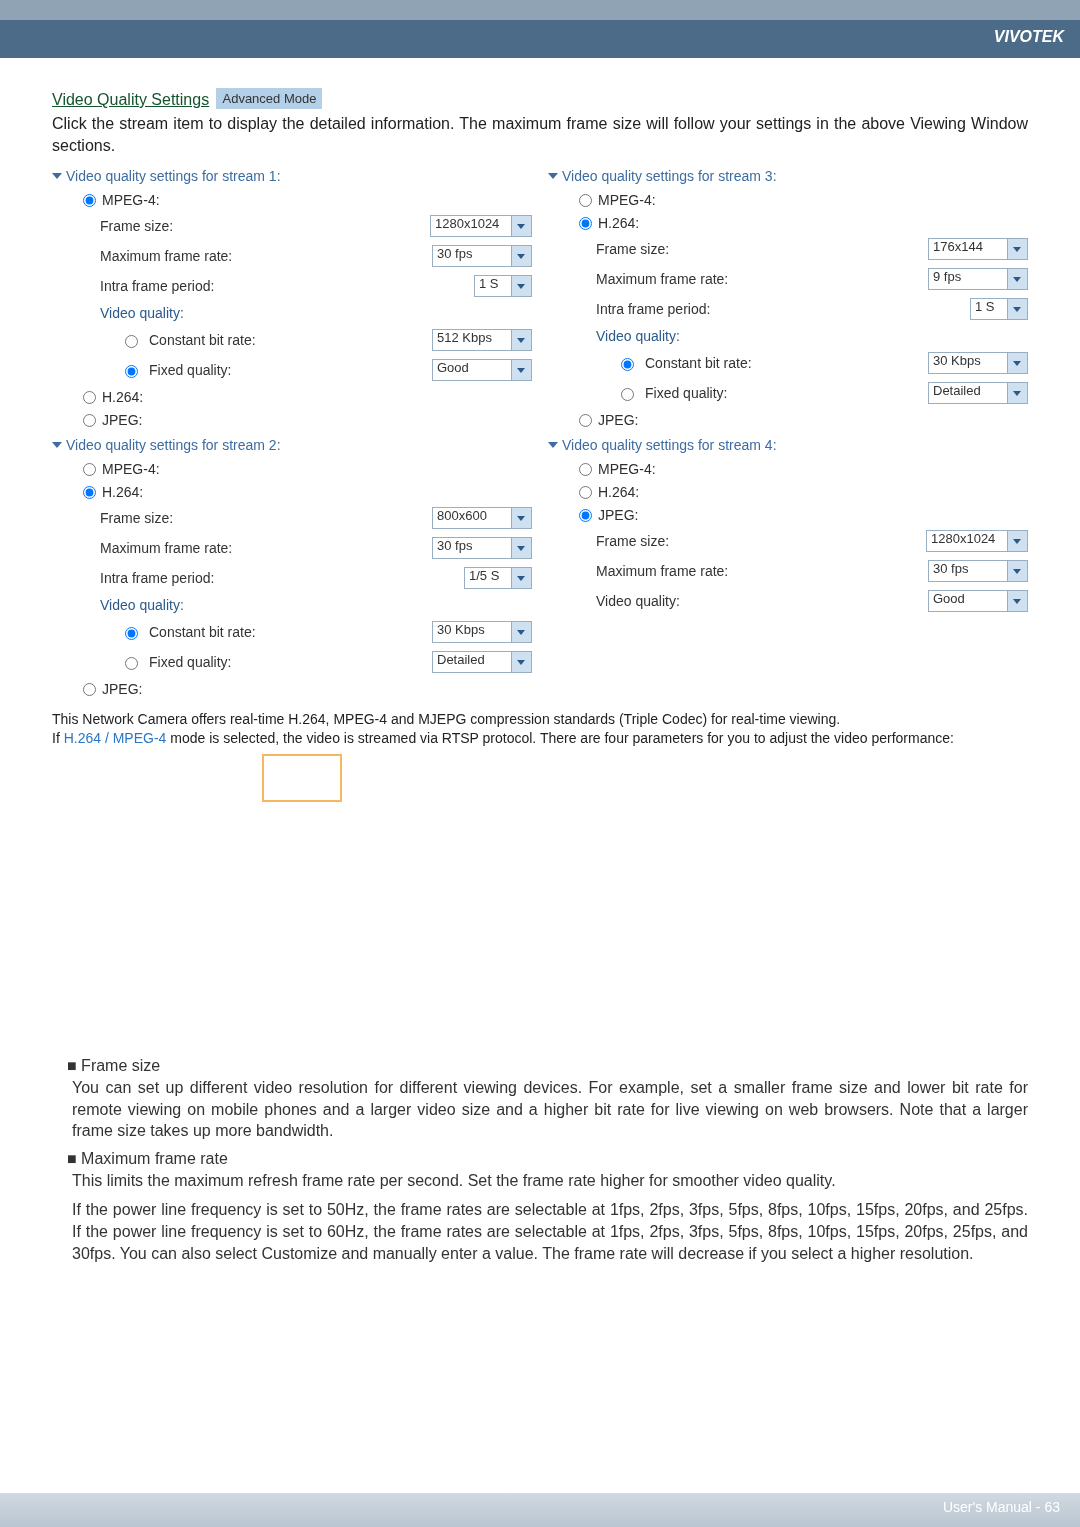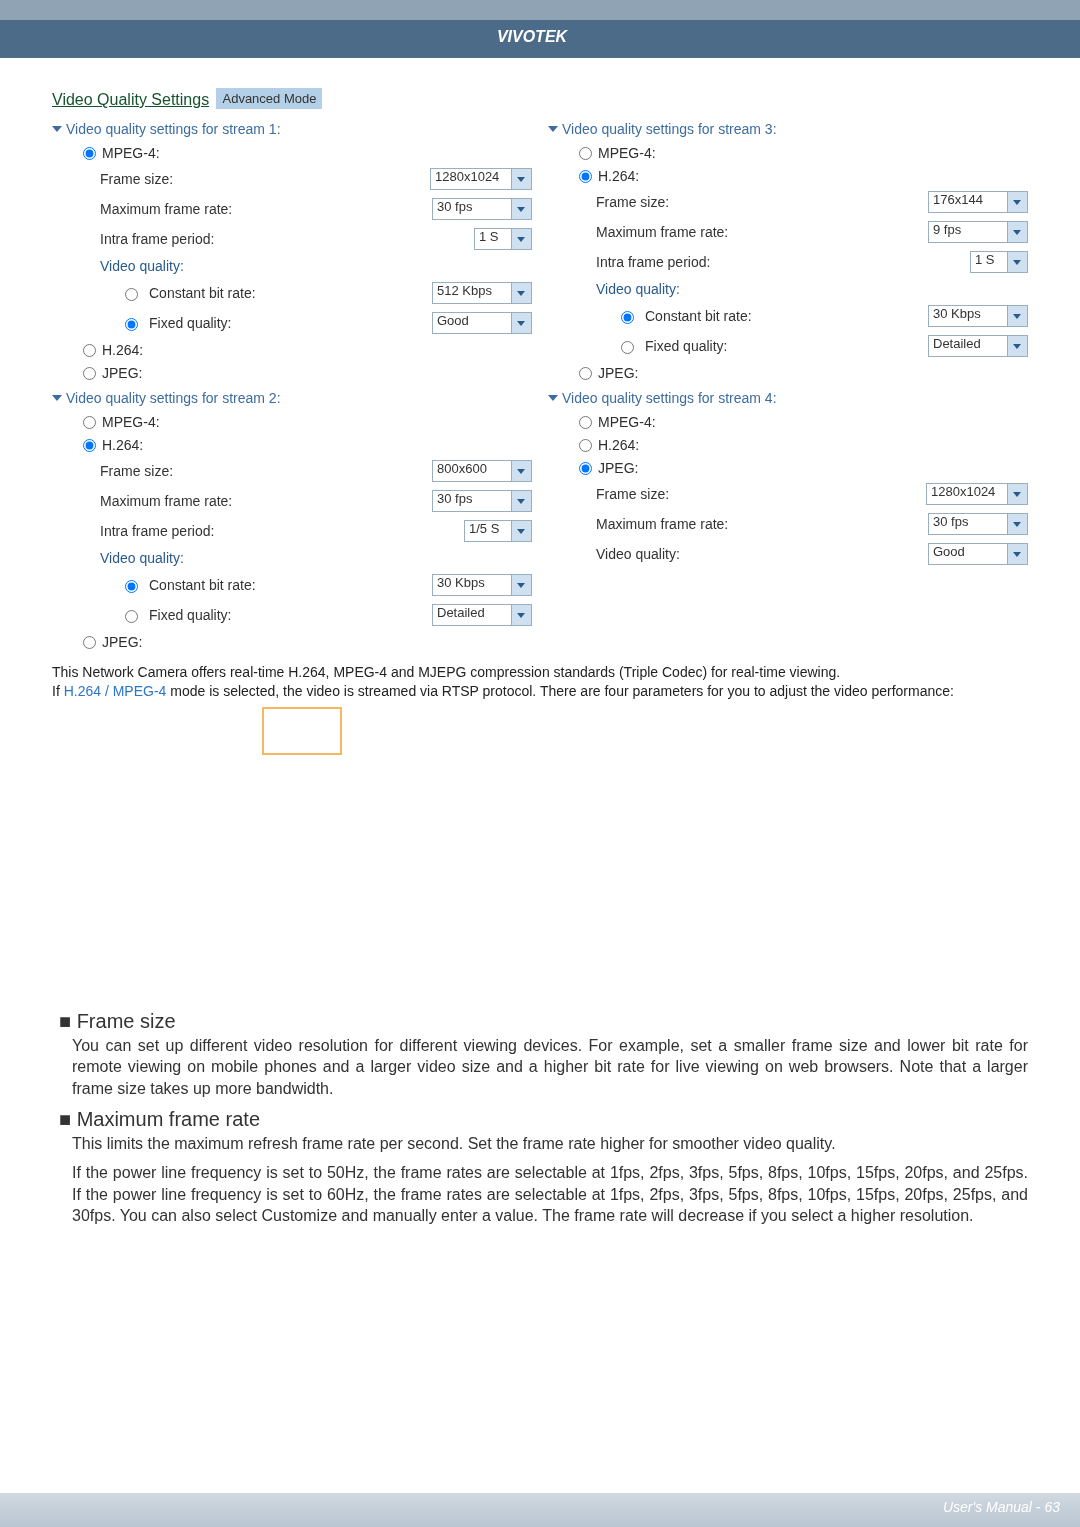--- a/index.html
+++ b/index.html
@@ -1,18 +1,18 @@
 <!DOCTYPE html>
 <html><head>
 <meta charset="utf-8">
 <style>
 html,body{margin:0;padding:0;font-family:Arial,Helvetica,sans-serif;font-size:12px;color:#333;background:#fff}
 .page{width:1080px;height:1527px;position:relative;background:#fff;overflow:hidden}
 .topbar{height:20px;background:#8fa3b4}
-.brandbar{height:30px;background:#4b6b88;color:#fff;font-style:italic;font-weight:bold;text-align:center;padding:8px 16px 0 0;font-size:16px}
+.brandbar{height:30px;background:#4b6b88;color:#fff;font-style:italic;font-weight:bold;text-align:right;padding:8px 16px 0 0;font-size:16px}
 .content{padding:30px 52px 0 52px}
 .heading-row{white-space:nowrap}
 a.hlink{color:#14532d;text-decoration:underline;font-size:16px}
 .badge{display:inline-block;background:#b4d0e8;color:#333;font-size:13px;padding:3px 6px;margin-left:4px;vertical-align:2px}
 p.body{font-size:16px;line-height:1.35;color:#222;margin:4px 0 4px 0;text-align:justify}
 .panel-wrap{display:flex;gap:16px;margin-top:6px}
 .panel{flex:1}
 .panel-title{color:#3c6ca0;font-size:14px;padding:6px 0 4px 0}
 .radio-row{padding:3px 0 3px 26px;color:#2f2f2f;font-size:14px}
 .radio-row input{margin-right:6px;vertical-align:-2px}
@@ -21,36 +21,37 @@
 .field-row .label{flex:1}
 .sel-wrap{display:inline-flex;align-items:center}
 .sel{background:#fff;border:1px solid #9aaec2;height:22px;padding:0 4px;font-size:13px;width:80px;box-sizing:border-box;text-align:left}
 .caret{display:inline-block;width:20px;height:22px;background:#cfe0f0;border:1px solid #9aaec2;border-left:none;position:relative;box-sizing:border-box}
 .caret::after{content:"";position:absolute;left:5px;top:8px;border-left:4px solid transparent;border-right:4px solid transparent;border-top:5px solid #2a5a8c}
 .arrow{display:inline-block;width:0;height:0;border-left:5px solid transparent;border-right:5px solid transparent;border-top:6px solid #3c6ca0;margin-right:4px;vertical-align:2px}
 .triple{font-size:14px;line-height:1.35;color:#222;margin:10px 16px 0 0;text-align:justify}
 .blue{color:#2a77c8}
 .small-img-frame{width:76px;height:44px;border:2px solid #f5b860;margin:6px 0 0 210px}
 .bullet-sec{margin-top:255px}
-.bullet-hdr{font-size:20px;margin:2px 7px}
+.bullet-hdr{font-size:16px;margin:2px 15px}
 .bullet-body{font-size:16px;line-height:1.35;margin:0 0 8px 20px;text-align:justify}
-.footer{position:absolute;bottom:0;left:0;right:0;height:28px;background:linear-gradient(#d1d9e1,#b9c5d0);padding:6px 20px 0 0;text-align:right;color:#fff;font-style:italic;font-size:14px}
+.footer{position:absolute;bottom:0;left:0;right:0;height:28px;background:linear-gradient(#d1d9e1,#b9c5d0);padding:6px 20px 0 0;text-align:right;color:#fff;font-size:14px}
 </style>
 </head>
 <body>
 
 <div class="page">
   <div class="topbar"></div>
   <div class="brandbar"><span>VIVOTEK</span></div>
 
   <div class="content">
     <div class="heading-row">
       <a href="#" class="hlink">Video Quality Settings</a>
       <span class="badge">Advanced Mode</span>
     </div>
+    <p class="body">Click the stream item to display the detailed information. The maximum frame size will follow your settings in the above Viewing Window sections.</p>
 
     <div class="panel-wrap">
 
       <div class="panel">
 
         <div class="panel-title"><span class="arrow"></span><span>Video quality settings for stream 1:</span></div>
         <div class="radio-row"><input type="radio" checked="" style=""><span>MPEG-4:</span></div>
         <div class="field-row">
             <span class="label">Frame size:</span>
             <span class="sel-wrap">

